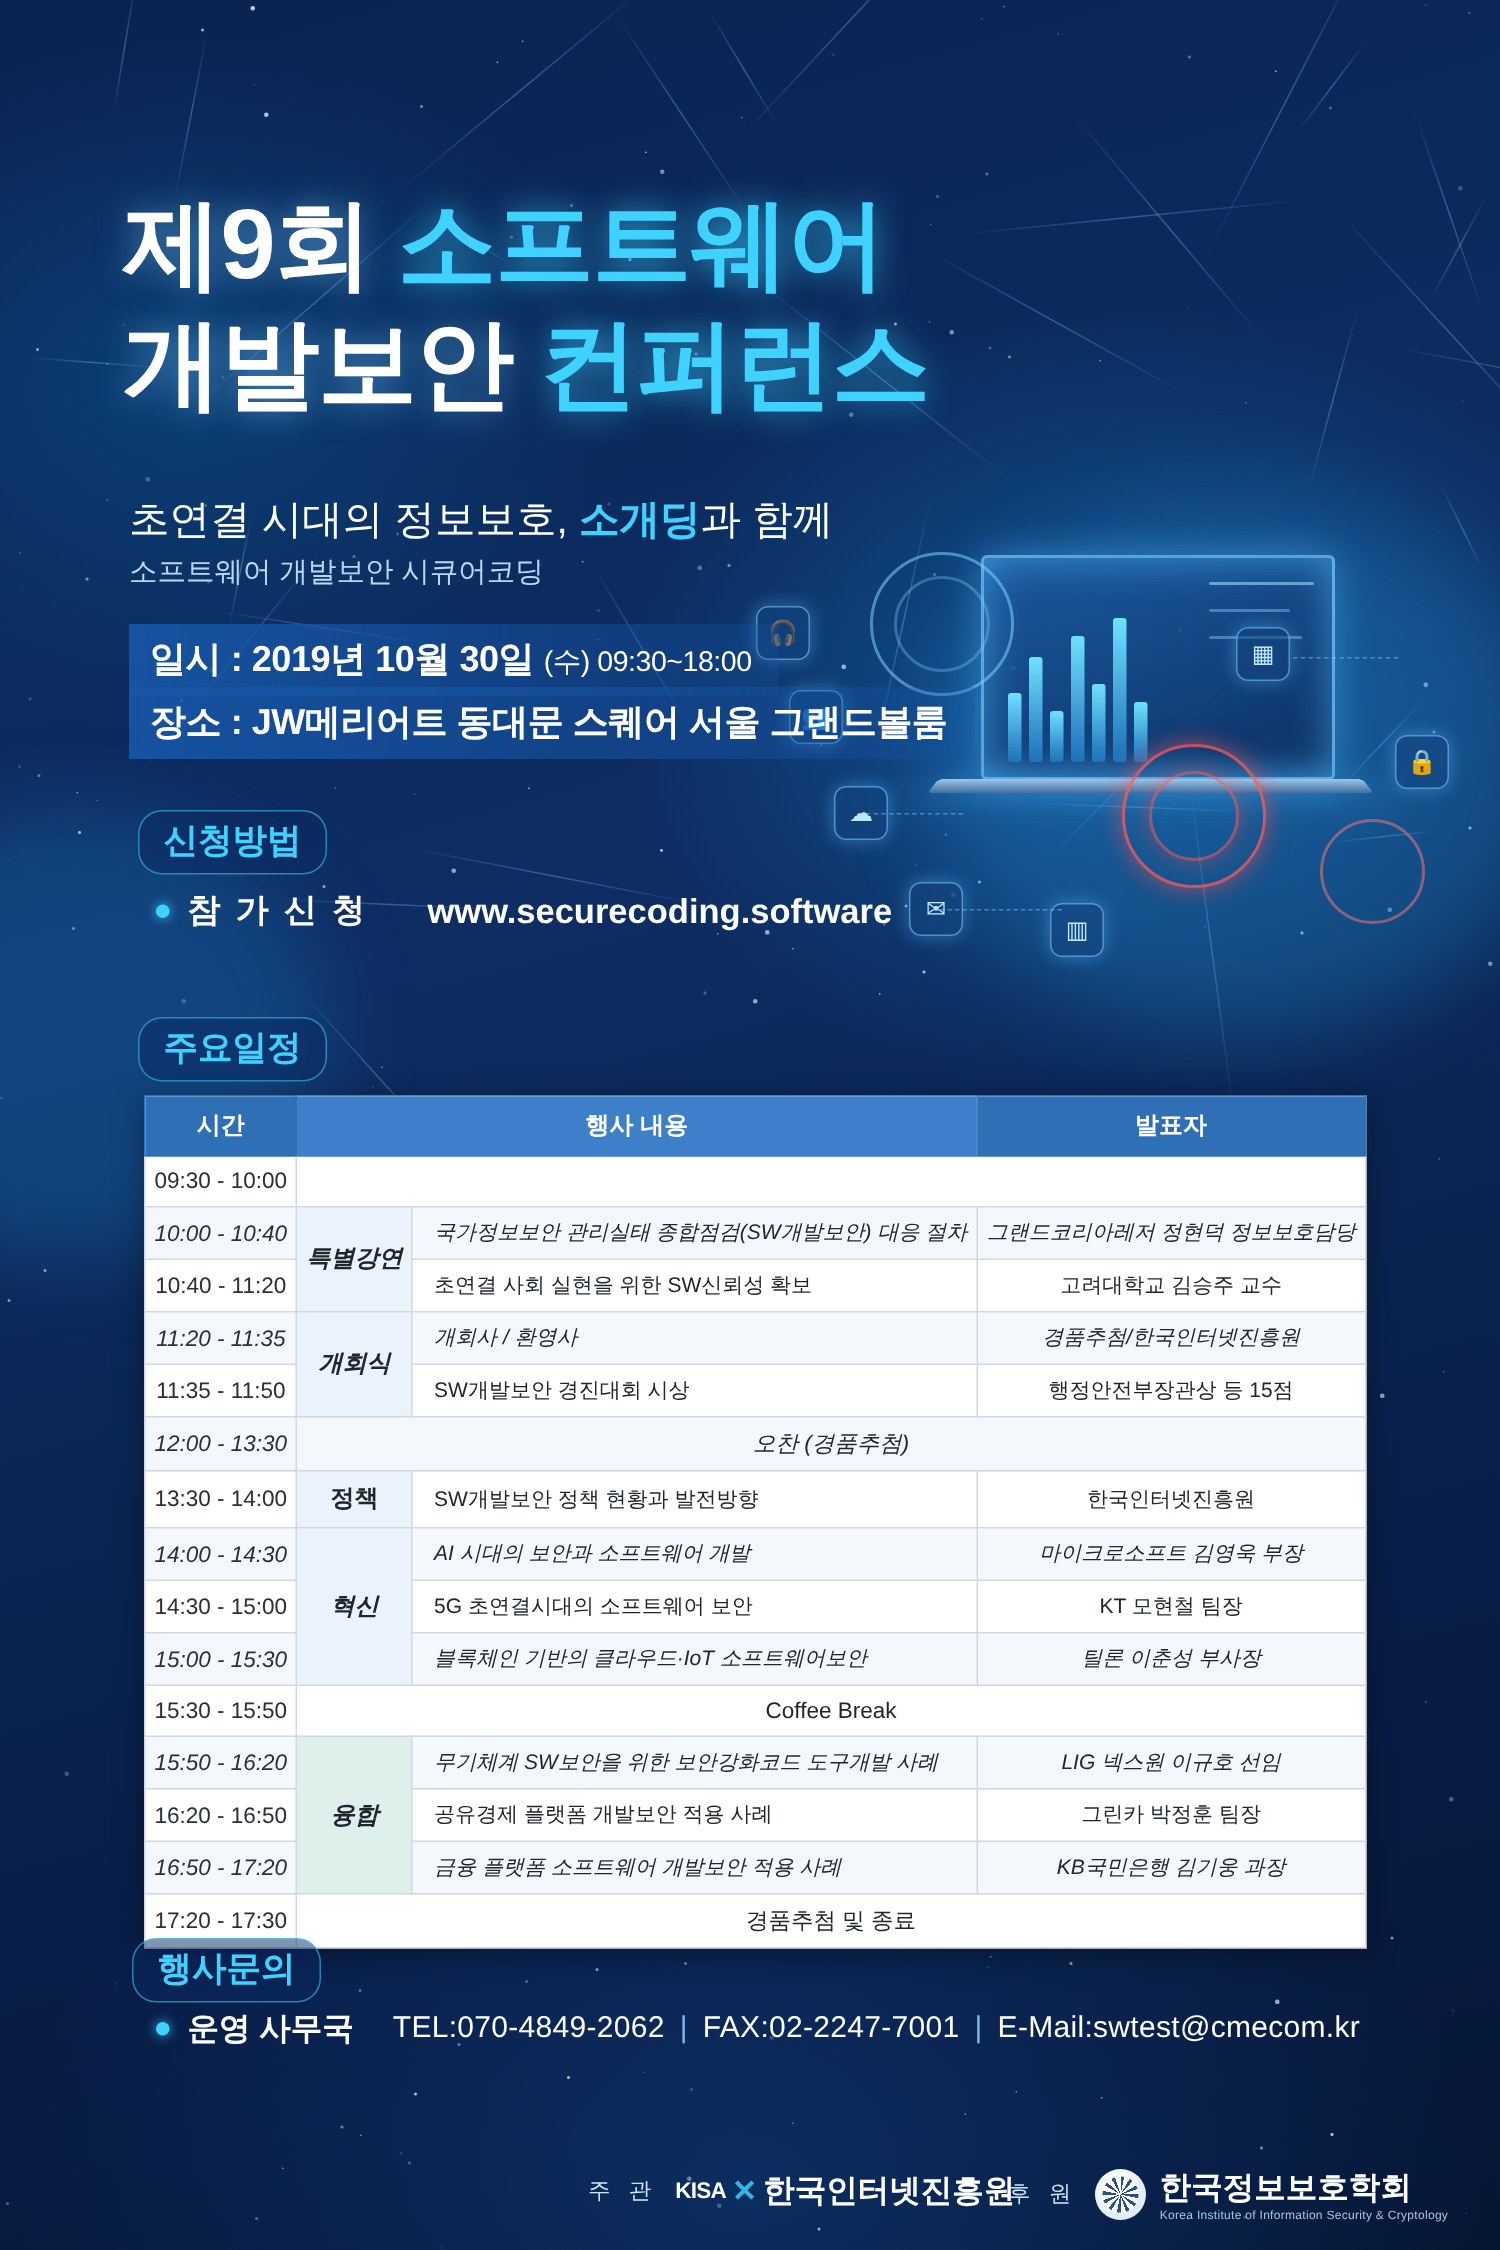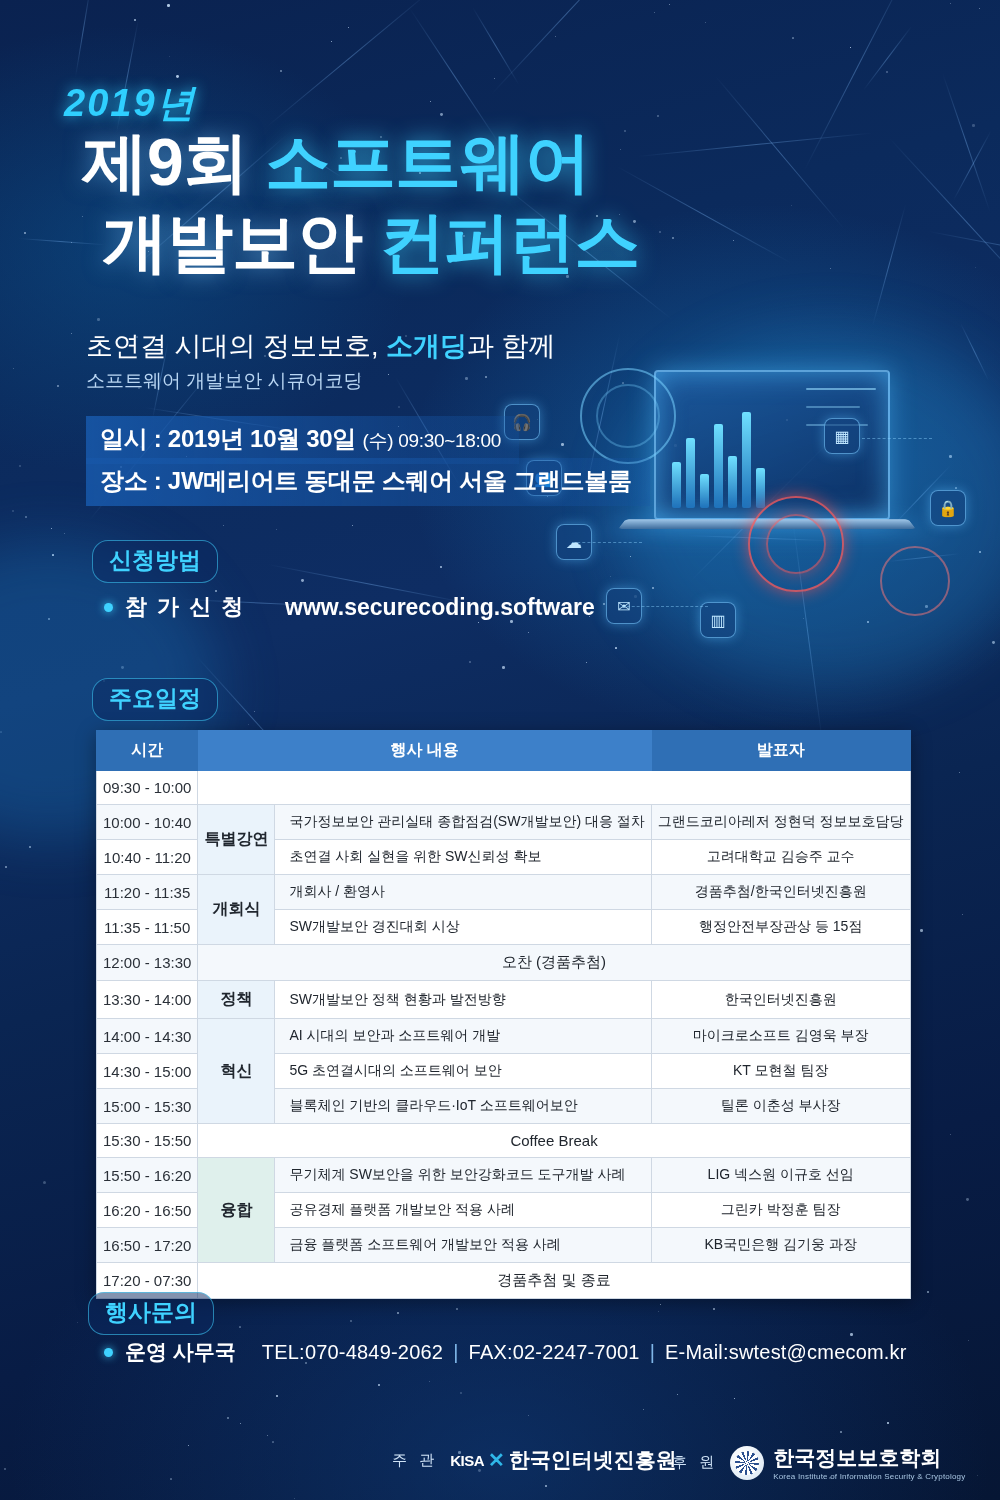--- a/index.html
+++ b/index.html
@@ -53,21 +53,21 @@
     white-space: nowrap;
   }
   .title1 .cyan { color: #3fd2ff; text-shadow: 0 0 22px rgba(63,210,255,.75); }
   .title2 {
     position: absolute; left: 82px; top: 198px;
     font-size: 66px; font-weight: bold; letter-spacing: -1px;
     white-space: nowrap;
     color: #3fd2ff;
     text-shadow: 0 0 22px rgba(63,210,255,.75);
   }
-  .title2 .white { color: #ffffff; text-shadow: 0 0 22px rgba(120,200,255,.55); margin-left: 20px; }
+  .title2 .white { color: #ffffff; text-shadow: 0 0 22px rgba(120,200,255,.55); }
 
   .sub1 {
     position: absolute; left: 86px; top: 328px;
     font-size: 27px; color: #ffffff; font-weight: 500;
     white-space: nowrap;
   }
   .sub1 .hl { color: #3fd2ff; font-weight: bold; }
   .sub2 {
     position: absolute; left: 86px; top: 368px;
     font-size: 19px; color: #b9d6f3;
@@ -141,21 +141,21 @@
   }
   .sched td.time { width: 150px; font-size: 15px; color: #2a3038; }
   .sched td.track {
     width: 110px; font-weight: bold; font-size: 16px;
     background: #eaf3fb;
   }
   .sched td.track.mint { background: #dff0ec; }
   .sched td.content { text-align: left; padding-left: 14px; width: 320px; }
   .sched td.speaker { width: 228px; }
   .sched td.full { font-size: 15px; }
-  .row-alt td { background: #f4f8fc; }
+  .row-alt td { background: #f4f8fc; font-style: italic; }
 
   
   .contact-row {
     position: absolute; left: 104px; top: 1338px;
     display: flex; align-items: center;
   }
   .contact-label { color: #fff; font-size: 21px; font-weight: bold; margin-right: 26px; }
   .contact-text { color: #ffffff; font-size: 20px; letter-spacing: .2px; }
   .contact-text .sep { color: #7fb6e8; margin: 0 10px; }
 
@@ -521,21 +521,20 @@
     <div class="node" style="left:-58px;top:94px;">🎧</div>
     <div class="node" style="left:44px;top:278px;">✉</div>
     <div class="node" style="left:138px;top:292px;">▥</div>
     <div class="node" style="left:262px;top:108px;">▦</div>
     <div class="node" style="left:368px;top:180px;">🔒</div>
     <div class="dashed" style="left:10px;top:232px;width:70px;"></div>
     <div class="dashed" style="left:60px;top:296px;width:86px;"></div>
     <div class="dashed" style="left:300px;top:128px;width:70px;"></div>
   </div>
 
-  <div class="year">2019년</div>
   <div class="title1">
     <span>제9회</span>
     <span class="cyan">소프트웨어</span>
   </div>
   <div class="title2">
     <span class="white">개발보안</span>
     <span>컨퍼런스</span>
   </div>
 
   <div class="sub1">
@@ -634,21 +633,21 @@
           <td class="time">16:20 - 16:50</td>
           <td class="content">공유경제 플랫폼 개발보안 적용 사례</td>
           <td class="speaker">그린카 박정훈 팀장</td>
         </tr>
         <tr class="row-alt">
           <td class="time">16:50 - 17:20</td>
           <td class="content">금융 플랫폼 소프트웨어 개발보안 적용 사례</td>
           <td class="speaker">KB국민은행 김기웅 과장</td>
         </tr>
         <tr class="">
-          <td class="time">17:20 - 07:30</td>
+          <td class="time">17:20 - 17:30</td>
           <td class="full" colspan="3">경품추첨 및 종료</td>
         </tr>
       </tbody>
   </table>
 
   <div class="sec-head" id="head-contact">행사문의</div>
   <div class="contact-row">
     <span class="dot"></span>
     <span class="contact-label">운영 사무국</span>
     <span class="contact-text">

